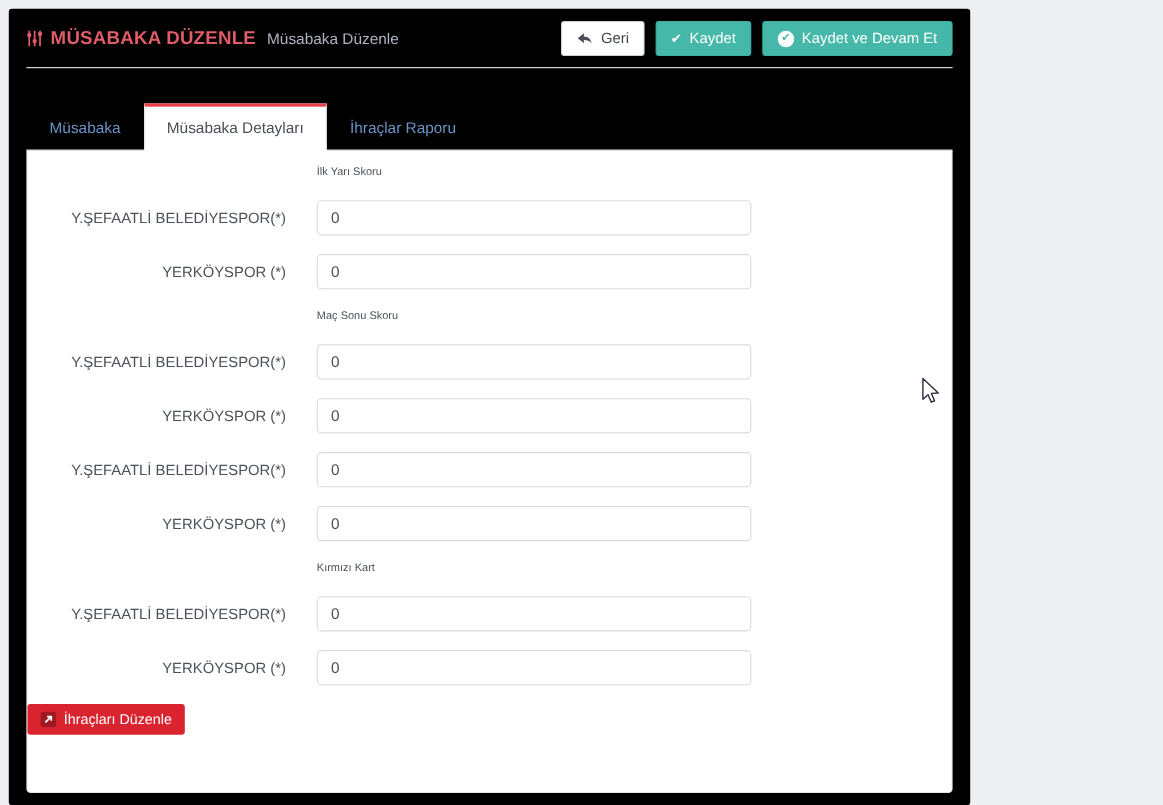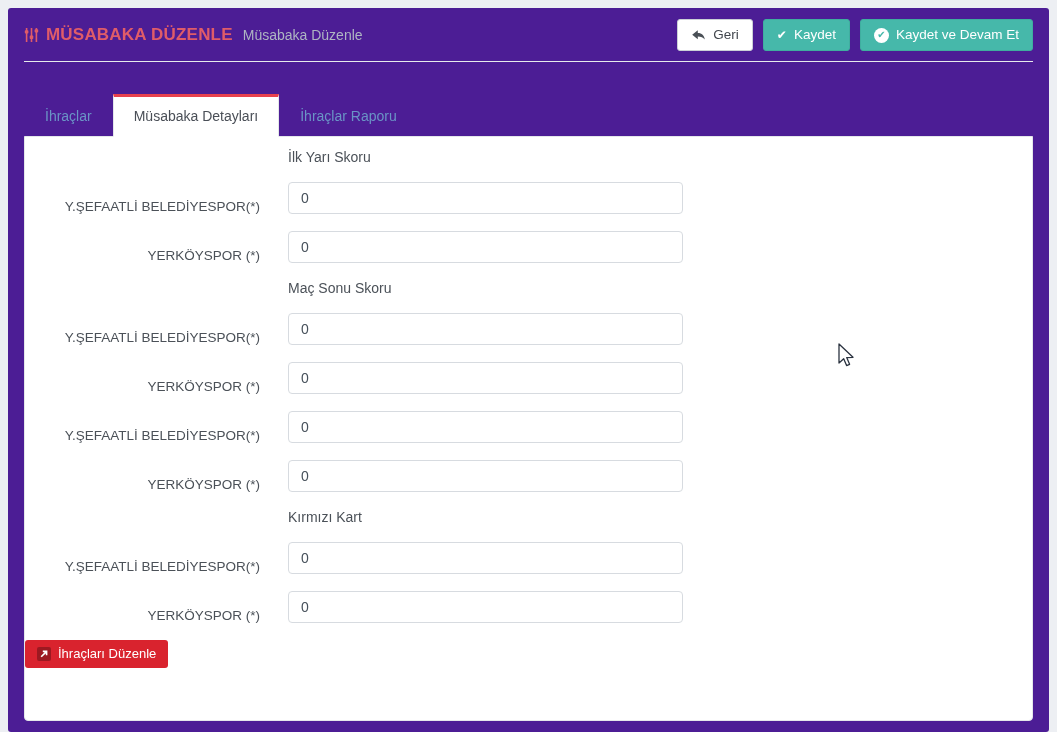--- a/index.html
+++ b/index.html
@@ -6,22 +6,22 @@
   html, body {
     width: 1057px; height: 732px;
     background: #edeff3;
     font-family: "Liberation Sans", "DejaVu Sans", sans-serif;
     overflow: hidden;
     position: relative;
   }
   .card {
     position: absolute;
     left: 8px; top: 8px;
-    width: 1041px; height: 724px;
-    background: #4c1d95;
+    width: 874px; height: 724px;
+    background: #000000;
     border-radius: 3px;
   }
   
   .card-header {
     margin: 0 16px;
     padding: 11px 0 10px 0;
     border-bottom: 1px solid #e7eaec;
     display: flex;
     align-items: center;
     justify-content: space-between;
@@ -80,25 +80,25 @@
   
   .tab-panel {
     border: 1px solid #e4e7ea;
     border-radius: 0 0 4px 4px;
     padding: 12px 0 20px 0;
     background: #fff;
     min-height: 585px;
   }
   .section-title {
     margin: 0 0 17px 263px;
-    font-size: 14px;
+    font-size: 10px;
     line-height: 16px;
     color: #4b5158;
   }
-  .form-row { display: flex; align-items: flex-end; margin-bottom: 17px; }
+  .form-row { display: flex; align-items: center; margin-bottom: 17px; }
   .field-label {
     width: 235px;
     padding-right: 0;
     margin-right: 28px;
     text-align: right;
     font-size: 13.5px;
     color: #4b5158;
     flex: 0 0 235px;
   }
   .field-input {
@@ -167,21 +167,21 @@
       </button>
       <button class="btn btn-teal">
         <span class="check-circle">✔</span>
         <span>Kaydet ve Devam Et</span>
       </button>
     </div>
   </div>
 
   <div class="tabs-region">
     <div class="tab-list">
-      <div class="tab">İhraçlar</div>
+      <div class="tab">Müsabaka</div>
       <div class="tab active">Müsabaka Detayları</div>
       <div class="tab">İhraçlar Raporu</div>
     </div>
 
     <div class="tab-panel">
       <div id="form-sections">
   <div class="form-section">
     <div class="section-title">İlk Yarı Skoru</div>
 
   <div class="form-row">

